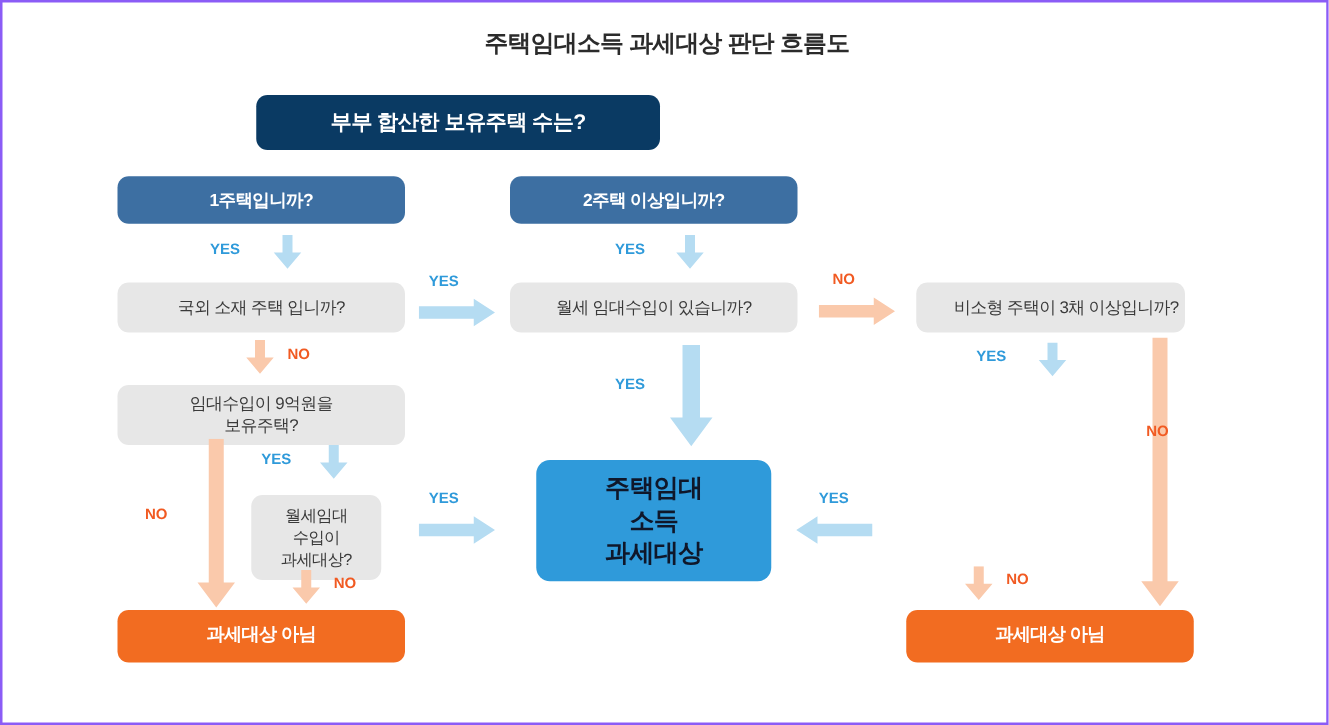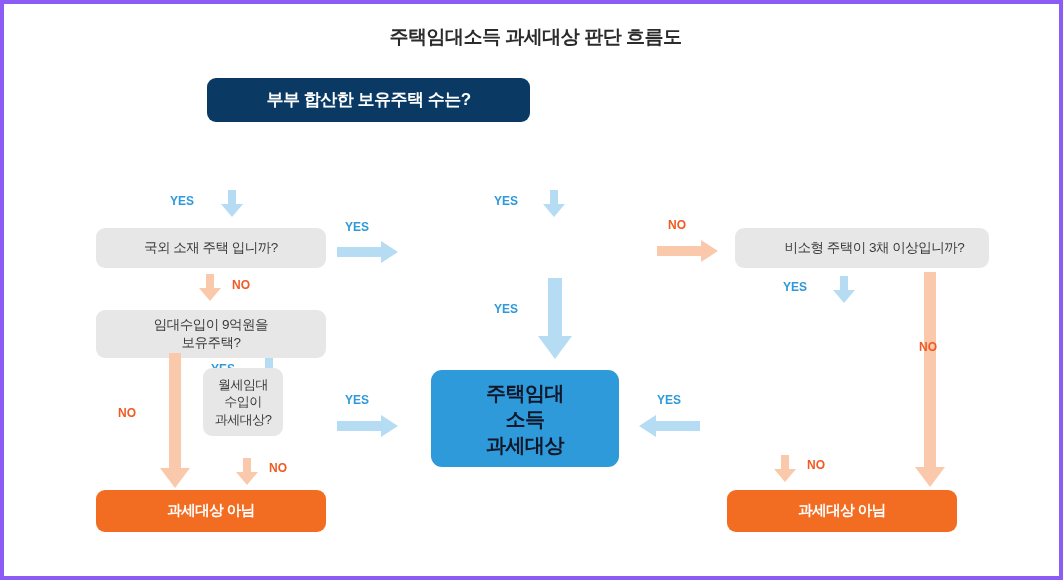--- a/index.html
+++ b/index.html
@@ -8,21 +8,21 @@
     background: #ffffff;
   }
   body {
     font-family: "Liberation Sans", "DejaVu Sans", sans-serif;
   }
   #canvas {
     position: relative;
     width: 1063px;
     height: 580px;
     background: #ffffff;
-    border: 4px solid #8b5cf6;
+    border: 2px solid #8b5cf6;
     box-sizing: border-box;
     overflow: hidden;
   }
 
   
   .chart-title {
     position: absolute;
     left: 0;
     top: 20px;
     width: 1063px;
@@ -107,20 +107,23 @@
 <body>
 
 <div id="canvas">
 
   <div class="chart-title">주택임대소득 과세대상 판단 흐름도</div>
 
   <div class="node node-navy" style="left:203px; top:74px; width:323px; height:44px;">
     <span>부부 합산한 보유주택 수는?</span>
   </div>
 
+  <div class="node node-blue" style="left:92px; top:139px; width:230px; height:38px;">
+    <span>1주택입니까?</span>
+  </div>
 
   <div class="lbl lbl-yes" style="left:166px; top:190px;">YES</div>
   <div class="arrow" style="left:216px; top:186px;">
     <svg width="24" height="28" viewBox="0 0 24 28">
         <polygon points="8,0 16,0 16,14 23,14 12,27 1,14 8,14" fill="#b5dcf2"></polygon>
       </svg>
   </div>
 
   <div class="node node-gray" style="left:92px; top:224px; width:230px; height:40px;">
     <span>국외 소재 주택 입니까?</span>
@@ -138,21 +141,21 @@
     <span>보유주택?</span>
   </div>
 
   <div class="lbl lbl-yes" style="left:207px; top:358px;">YES</div>
   <div class="arrow" style="left:253px; top:354px;">
     <svg width="24" height="28" viewBox="0 0 24 28">
         <polygon points="8,0 16,0 16,14 23,14 12,27 1,14 8,14" fill="#b5dcf2"></polygon>
       </svg>
   </div>
 
-  <div class="node node-gray" style="left:199px; top:364px; width:80px; height:68px; flex-direction:column; font-size:13px;">
+  <div class="node node-gray" style="left:199px; top:394px; width:104px; height:68px; flex-direction:column; font-size:13px;">
     <span>월세임대</span>
     <span>수입이</span>
     <span>과세대상?</span>
   </div>
 
   <div class="arrow" style="left:231px; top:454px;">
     <svg width="24" height="28" viewBox="0 0 24 28">
         <polygon points="8,0 16,0 16,14 23,14 12,27 1,14 8,14" fill="#fac9ab"></polygon>
       </svg>
   </div>
@@ -162,28 +165,34 @@
     <svg width="32" height="136" viewBox="0 0 32 136">
         <polygon points="10,0 22,0 22,115 31,115 16,135 1,115 10,115" fill="#fac9ab"></polygon>
       </svg>
   </div>
   <div class="lbl lbl-no" style="left:114px; top:402px;">NO</div>
 
   <div class="node node-orange" style="left:92px; top:486px; width:230px; height:42px;">
     <span>과세대상 아님</span>
   </div>
 
+  <div class="node node-blue" style="left:406px; top:139px; width:230px; height:38px;">
+    <span>2주택 이상입니까?</span>
+  </div>
 
   <div class="lbl lbl-yes" style="left:490px; top:190px;">YES</div>
   <div class="arrow" style="left:538px; top:186px;">
     <svg width="24" height="28" viewBox="0 0 24 28">
         <polygon points="8,0 16,0 16,14 23,14 12,27 1,14 8,14" fill="#b5dcf2"></polygon>
       </svg>
   </div>
 
+  <div class="node node-gray" style="left:406px; top:224px; width:230px; height:40px;">
+    <span>월세 임대수입이 있습니까?</span>
+  </div>
 
   <div class="lbl lbl-yes" style="left:490px; top:298px;">YES</div>
   <div class="arrow" style="left:533px; top:274px;">
     <svg width="36" height="82" viewBox="0 0 36 82">
         <polygon points="11,0 25,0 25,58 35,58 18,81 1,58 11,58" fill="#b5dcf2"></polygon>
       </svg>
   </div>
 
   <div class="lbl lbl-yes" style="left:341px; top:216px;">YES</div>
   <div class="arrow" style="left:333px; top:236px;">
@@ -205,21 +214,21 @@
     <span>과세대상</span>
   </div>
 
   <div class="lbl lbl-no" style="left:664px; top:214px;">NO</div>
   <div class="arrow" style="left:653px; top:235px;">
     <svg width="62" height="24" viewBox="0 0 62 24">
         <polygon points="0,7 44,7 44,1 61,12 44,23 44,17 0,17" fill="#fac9ab"></polygon>
       </svg>
   </div>
 
-  <div class="node node-gray" style="left:731px; top:224px; width:254px; height:40px;padding-left:25px;">
+  <div class="node node-gray" style="left:731px; top:224px; width:215px; height:40px;padding-left:25px;">
     <span>비소형 주택이 3채 이상입니까?</span>
   </div>
 
   <div class="lbl lbl-yes" style="left:779px; top:276px;">YES</div>
   <div class="arrow" style="left:828px; top:272px;">
     <svg width="24" height="28" viewBox="0 0 24 28">
         <polygon points="8,0 16,0 16,14 23,14 12,27 1,14 8,14" fill="#b5dcf2"></polygon>
       </svg>
   </div>
 

